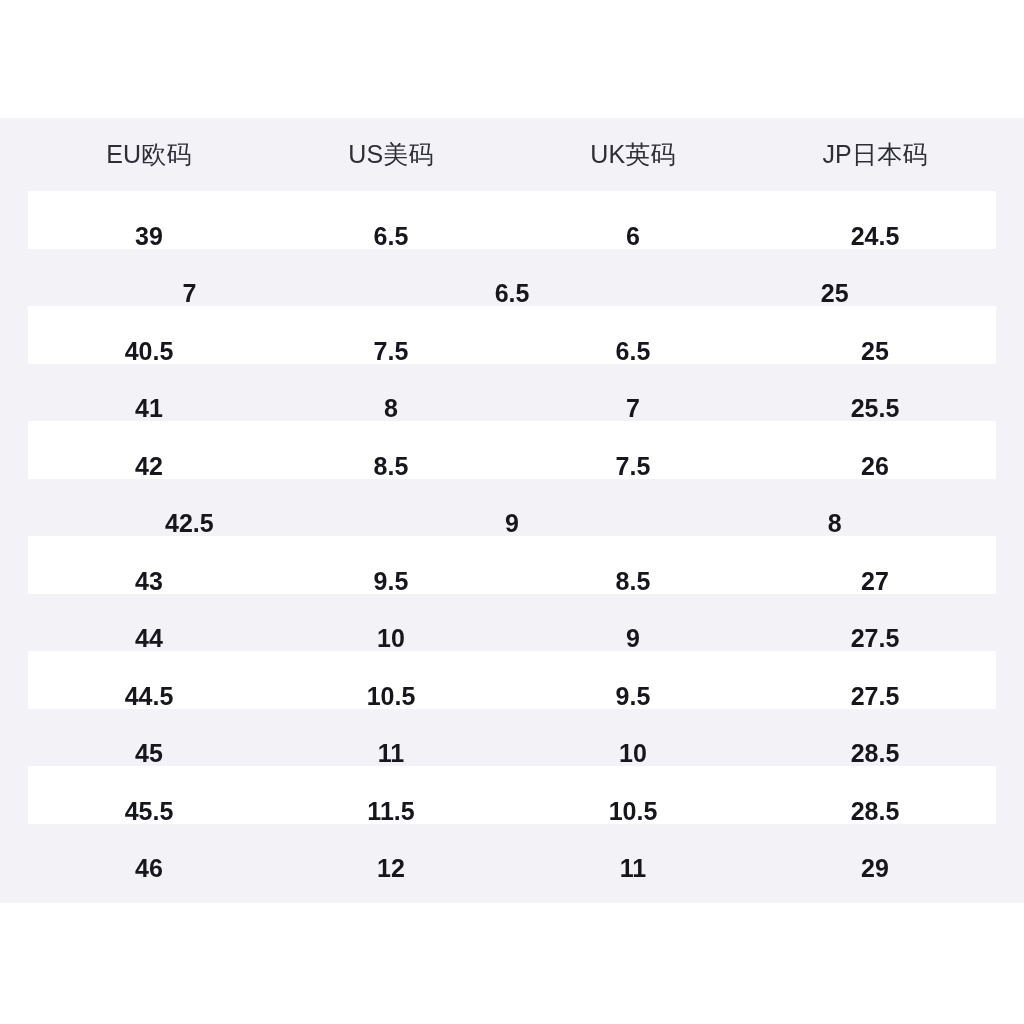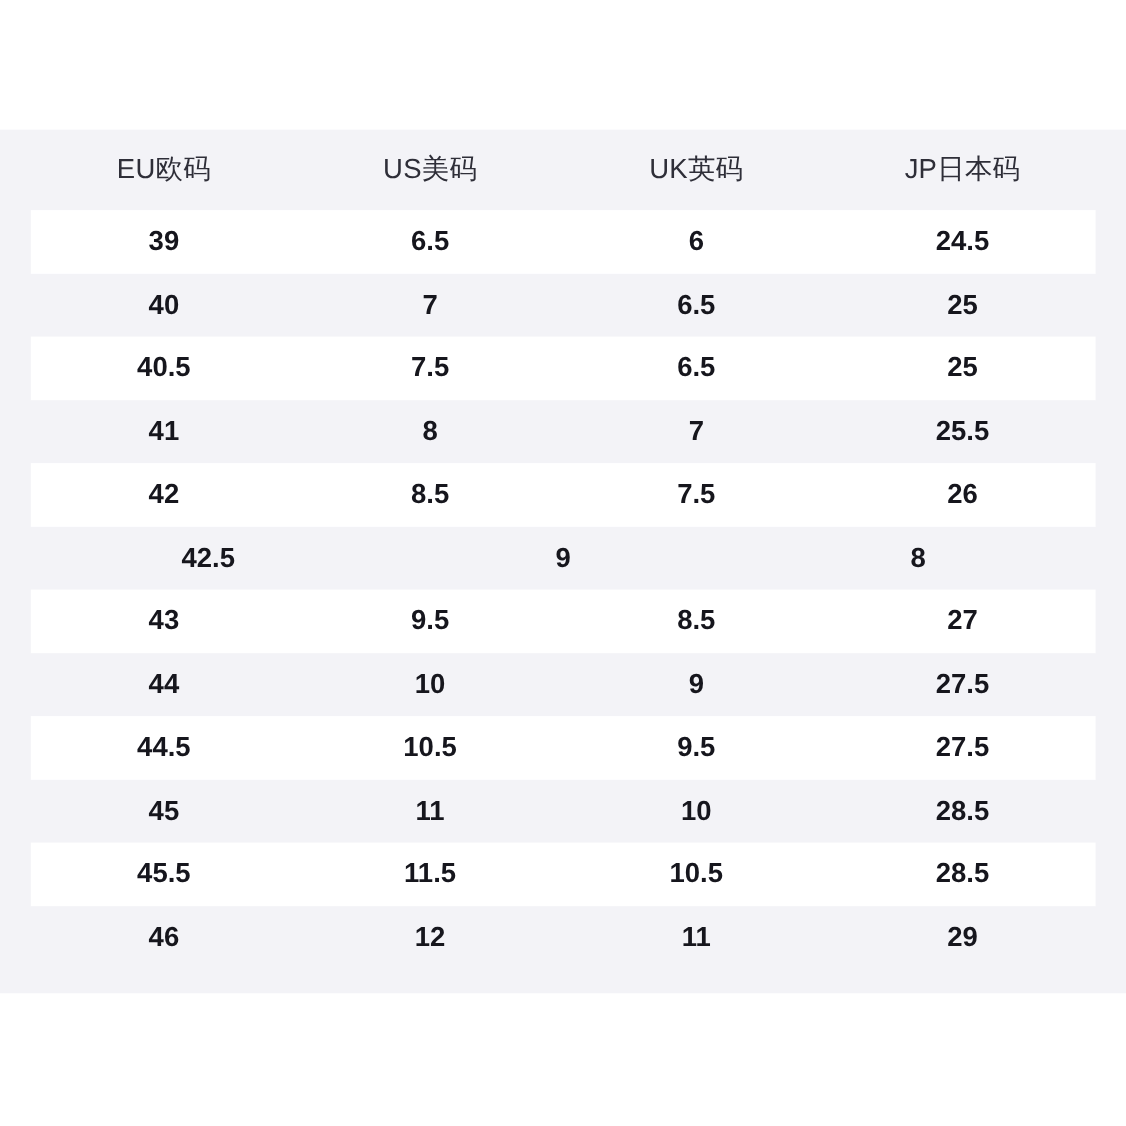--- a/index.html
+++ b/index.html
@@ -59,21 +59,21 @@
   
   .chart-body {
     display: block;
     width: 1024px;
   }
   .chart-row {
     display: flex;
     width: 968px;
     margin: 0 28px;
     height: 57.5px;
-    align-items: center;
+    align-items: flex-end;
     box-sizing: border-box;
   }
   .chart-row.row-odd {
     background: #ffffff;
   }
   .chart-row.row-even {
     background: #f3f3f7;
   }
   .chart-cell {
     flex: 1 1 0;
@@ -100,21 +100,20 @@
     </div>
 
     <div class="chart-body" id="table-body">
         <div class="chart-row row-odd">
           <div class="chart-cell">39</div>
           <div class="chart-cell">6.5</div>
           <div class="chart-cell">6</div>
           <div class="chart-cell">24.5</div>
         </div>
         <div class="chart-row row-even">
-          <div class="chart-cell">40</div>
           <div class="chart-cell">7</div>
           <div class="chart-cell">6.5</div>
           <div class="chart-cell">25</div>
         </div>
         <div class="chart-row row-odd">
           <div class="chart-cell">40.5</div>
           <div class="chart-cell">7.5</div>
           <div class="chart-cell">6.5</div>
           <div class="chart-cell">25</div>
         </div>

